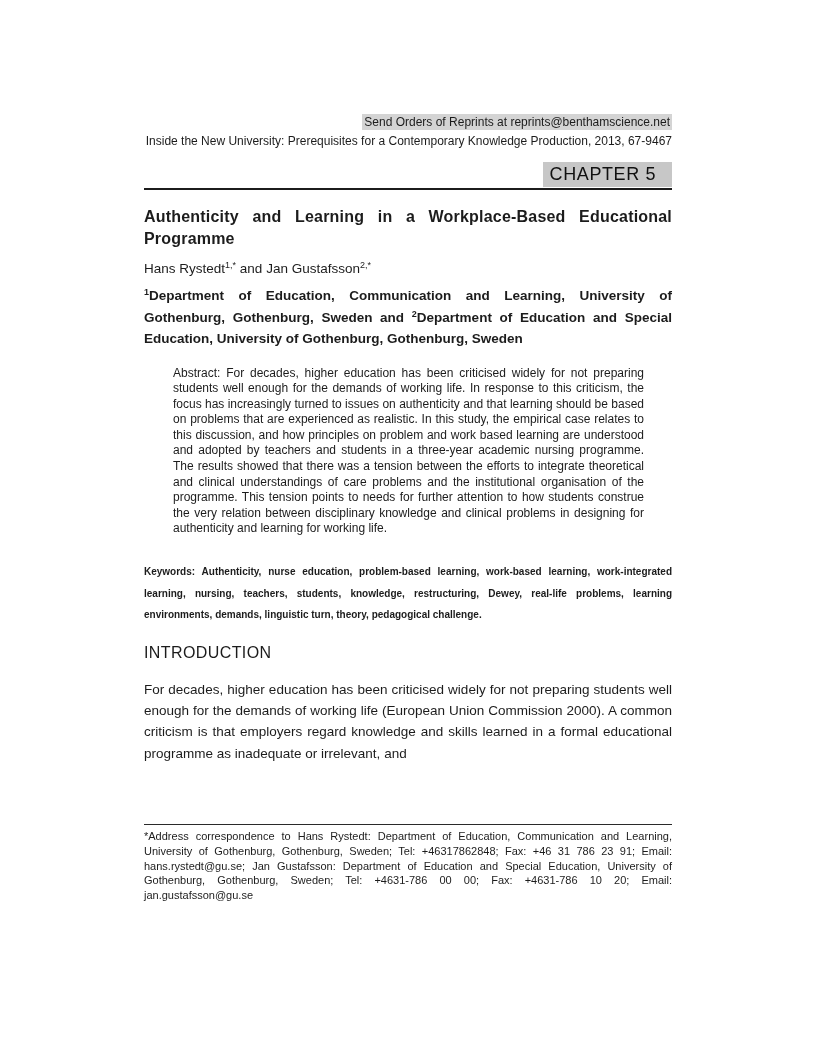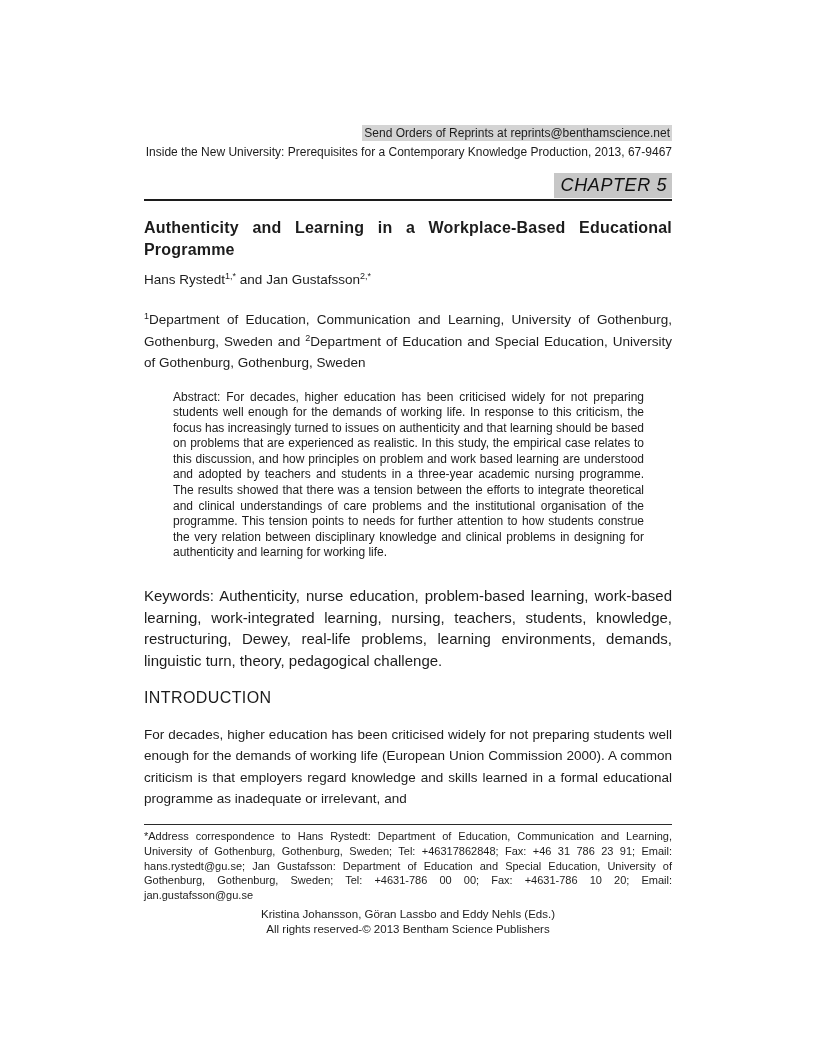--- a/index.html
+++ b/index.html
@@ -9,21 +9,21 @@
     height: 1056px;
     background: #ffffff;
     font-family: "Liberation Sans", sans-serif;
     color: #1c1c1c;
     overflow: hidden;
   }
   .content {
     position: absolute;
     left: 144px;
     width: 528px;
-    top: 18px;
+    top: 7px;
   }
   
   .reprint-line {
     margin-top: 108px;
     text-align: right;
     font-size: 12px;
     line-height: 15px;
   }
   .reprint-highlight {
     background: #d4d4d4;
@@ -39,23 +39,22 @@
   .chapter-row {
     margin-top: 13px;
     text-align: right;
   }
   .chapter-box {
     display: inline-block;
     background: #c7c7c7;
     color: #111;
     font-size: 18px;
     line-height: 22px;
-    padding: 1px 5px 2px 7px;
+    padding: 1px 16px 2px 7px;
     letter-spacing: 0.6px;
-    font-style: italic;
   }
   .header-rule {
     border: none;
     border-top: 2px solid #1c1c1c;
     margin: 1px 0 0 0;
   }
   
   .article-title {
     margin: 16px 0 0 0;
     font-size: 16px;
@@ -68,38 +67,40 @@
     margin: 10px 0 0 0;
     font-size: 13.5px;
     line-height: 18px;
   }
   .authors-line sup, .affiliation sup {
     font-size: 9px;
     vertical-align: super;
     line-height: 0;
   }
   .affiliation {
-    margin: 20px 0 0 0;
+    margin: 7px 0 0 0;
     font-size: 13.5px;
     line-height: 21.5px;
     text-align: justify;
+    font-weight: bold;
   }
   
   .abstract {
     margin: 16px 28px 0 29px;
     font-size: 12px;
     line-height: 15.6px;
     text-align: justify;
   }
   
   .keywords {
     margin: 24px 0 0 0;
-    font-size: 15px;
+    font-size: 10px;
     line-height: 21.5px;
     text-align: justify;
+    font-weight: bold;
   }
   
   .section-heading {
     margin: 18px 0 0 0;
     font-size: 16px;
     font-weight: 400;
     letter-spacing: 0.4px;
   }
   .body-paragraph {
     margin: 17px 0 0 0;
@@ -169,17 +170,13 @@
 
     <p class="body-paragraph">For decades, higher education has been criticised widely for not preparing students well enough for the demands of working life (European Union Commission 2000). A common criticism is that employers regard knowledge and skills learned in a formal educational programme as inadequate or irrelevant, and</p>
 
   </div>
 
   <div class="footnote-block">
     <hr class="footnote-rule">
     <p class="footnote-text">*Address correspondence to Hans Rystedt: Department of Education, Communication and Learning, University of Gothenburg, Gothenburg, Sweden; Tel: +46317862848; Fax: +46 31 786 23 91; Email: hans.rystedt@gu.se; Jan Gustafsson: Department of Education and Special Education, University of Gothenburg, Gothenburg, Sweden; Tel: +4631-786 00 00; Fax: +4631-786 10 20; Email: jan.gustafsson@gu.se</p>
   </div>
 
-  <div class="footer-block">
-    <div>Kristina Johansson, Göran Lassbo and Eddy Nehls (Eds.)</div>
-    <div>All rights reserved-© 2013 Bentham Science Publishers</div>
-  </div>
 </div>
 
 </body></html>

